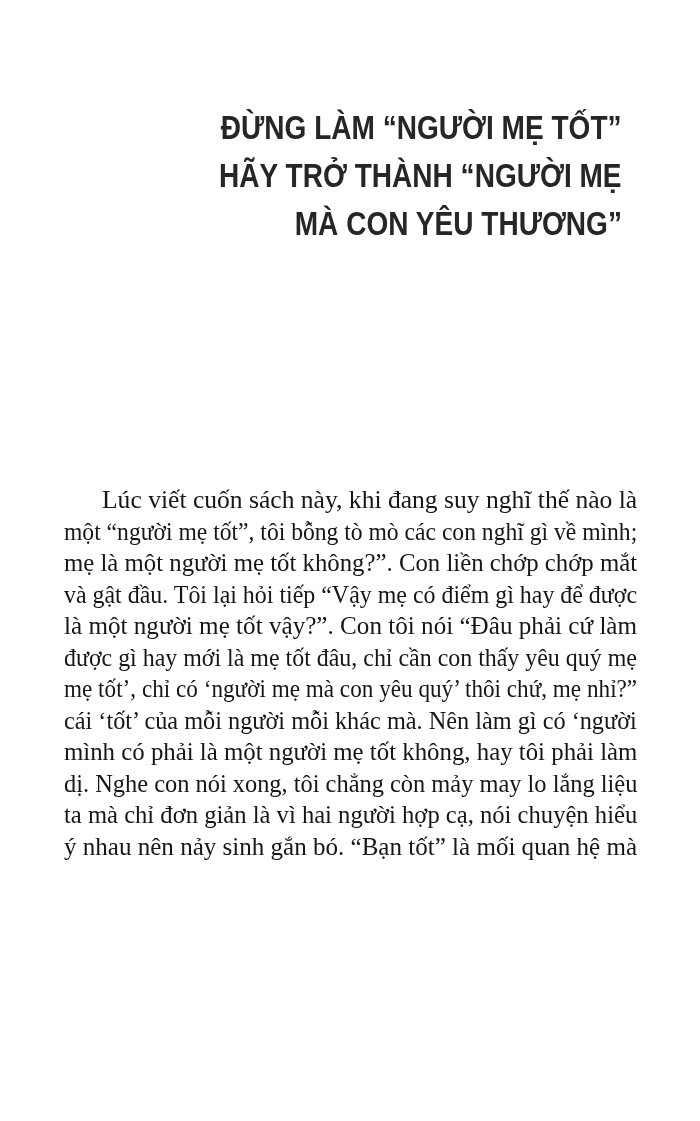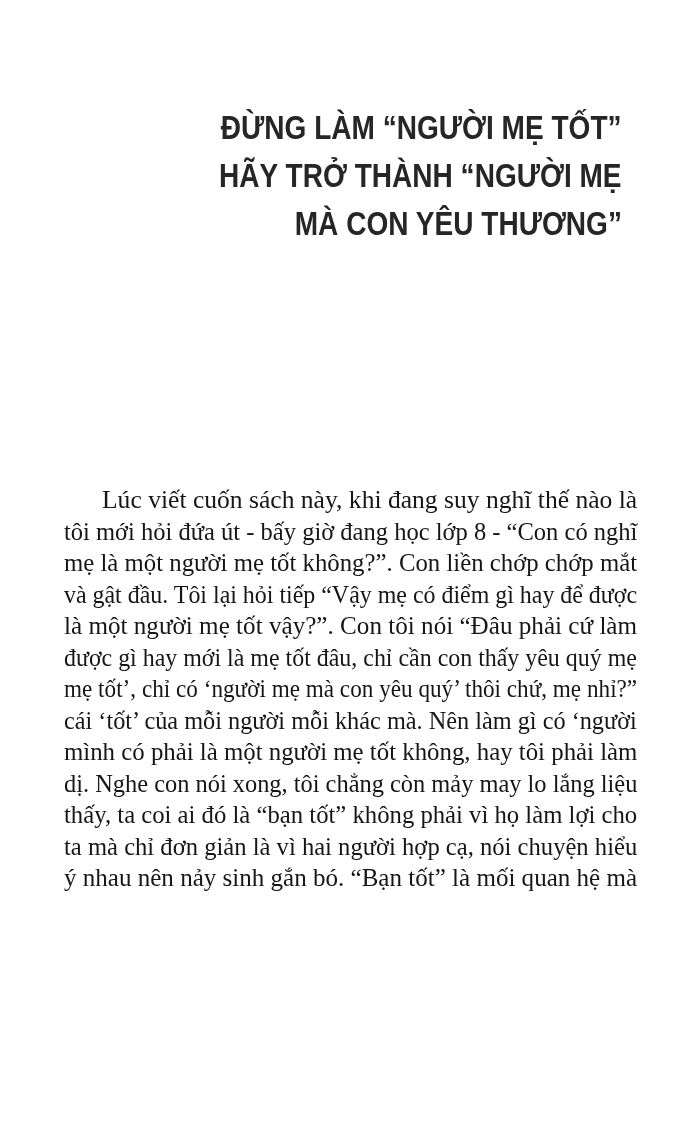--- a/index.html
+++ b/index.html
@@ -124,32 +124,31 @@
 
   <div class="chapter-title">
     <div class="title-line"><span>ĐỪNG LÀM “NGƯỜI MẸ TỐT”</span></div>
     <div class="title-line"><span>HÃY TRỞ THÀNH “NGƯỜI MẸ</span></div>
     <div class="title-line"><span>MÀ CON YÊU THƯƠNG”</span></div>
   </div>
 
   <div class="body-text">
     <div class="paragraph">
       <div class="line indent"><span class="fitx" style="transform: scaleX(1.0229);">Lúc viết cuốn sách này, khi đang suy nghĩ thế nào là</span></div>
-      <div class="line"><span class="fitx" style="transform: scaleX(0.9812);">tôi mới hỏi đứa út - bấy giờ đang học lớp 8 - “Con có nghĩ</span></div>
+      <div class="line"><span class="fitx" style="transform: scaleX(0.944);">một “người mẹ tốt”, tôi bỗng tò mò các con nghĩ gì về mình;</span></div>
       <div class="line"><span class="fitx" style="transform: scaleX(0.9913);">mẹ là một người mẹ tốt không?”. Con liền chớp chớp mắt</span></div>
       <div class="line"><span class="fitx" style="transform: scaleX(0.9566);">và gật đầu. Tôi lại hỏi tiếp “Vậy mẹ có điểm gì hay để được</span></div>
       <div class="line"><span class="fitx" style="transform: scaleX(1.0053);">là một người mẹ tốt vậy?”. Con tôi nói “Đâu phải cứ làm</span></div>
       <div class="line"><span class="fitx" style="transform: scaleX(0.9566);">được gì hay mới là mẹ tốt đâu, chỉ cần con thấy yêu quý mẹ</span></div>
       <div class="line"><span class="fitx" style="transform: scaleX(0.9272);">mẹ tốt’, chỉ có ‘người mẹ mà con yêu quý’ thôi chứ, mẹ nhỉ?”</span></div>
       <div class="line"><span class="fitx" style="transform: scaleX(0.9712);">cái ‘tốt’ của mỗi người mỗi khác mà. Nên làm gì có ‘người</span></div>
     </div>
     <div class="paragraph">
       <div class="line"><span class="fitx" style="transform: scaleX(0.9931);">mình có phải là một người mẹ tốt không, hay tôi phải làm</span></div>
       <div class="line"><span class="fitx" style="transform: scaleX(0.9761);">dị. Nghe con nói xong, tôi chẳng còn mảy may lo lắng liệu</span></div>
-      <div class="line"><span class="fitx" style="transform: scaleX(0.9879);">thấy, ta coi ai đó là “bạn tốt” không phải vì họ làm lợi cho</span></div>
       <div class="line"><span class="fitx" style="transform: scaleX(0.9845);">ta mà chỉ đơn giản là vì hai người hợp cạ, nói chuyện hiểu</span></div>
       <div class="line"><span class="fitx" style="transform: scaleX(1.0017);">ý nhau nên nảy sinh gắn bó. “Bạn tốt” là mối quan hệ mà</span></div>
     </div>
   </div>
 
   <div class="watermark">
     <svg class="wm-logo" viewBox="0 0 48 56">
       <polygon points="24,2 45,15 45,41 24,54 3,41 3,15" fill="none" stroke="#e4e4e4" stroke-width="2.6" stroke-linejoin="round"></polygon>
       <polyline points="15,38 15,19 33,37 33,18" fill="none" stroke="#e4e4e4" stroke-width="3.4" stroke-linejoin="round" stroke-linecap="round"></polyline>
     </svg>

